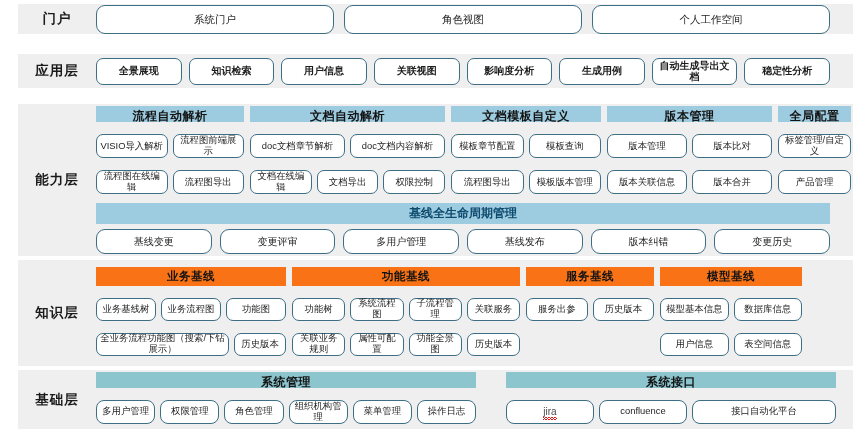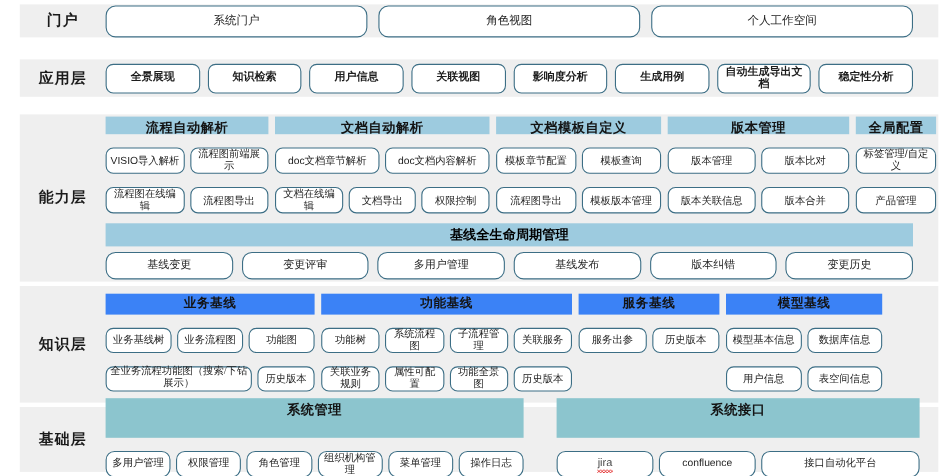--- a/index.html
+++ b/index.html
@@ -124,21 +124,21 @@
   
   .cap-g0 { flex: 0 0 148px; }
   .cap-g1 { flex: 0 0 195px; }
   .cap-g2 { flex: 0 0 150px; }
   .cap-g3 { flex: 0 0 165px; }
   .cap-g4 { flex: 0 0 73px; }
 
   .baseline-block { margin-top: 5px; }
   .baseline-head {
     background: #9dcbdf;
-    color: #000000;
+    color: #0c4a6e;
     font-size: 12px;
     font-weight: bold;
     text-align: center;
     height: 21px;
     line-height: 21px;
     margin-bottom: 5px;
     user-select: none;
   }
   .baseline-row { display: flex; gap: 8px; }
   .baseline-row .pill {
@@ -149,42 +149,42 @@
   }
 
   
   #layer-know { top: 260px; height: 106px; }
   .know-groups {
     display: flex;
     gap: 6px;
     align-items: flex-start;
   }
   .know-groups .grp-head {
-    background: #3b82f6;
+    background: #f97316;
     height: 19px;
     line-height: 19px;
     font-size: 11.5px;
     font-family: Liberation Serif, serif;
   }
   .know-g0 { flex: 0 0 190px; }
   .know-g1 { flex: 0 0 228px; }
   .know-g2 { flex: 0 0 128px; }
   .know-g3 { flex: 0 0 142px; }
   .know-groups .grp-row .pill { height: 23px; }
 
   
   #layer-base { top: 370px; height: 59px; }
   .base-groups {
     display: flex;
     gap: 30px;
     align-items: flex-start;
   }
   .base-groups .grp-head {
     background: #8cc5ce;
-    height: 36px;
+    height: 16px;
     line-height: 20px;
     font-size: 12px;
   }
   .base-g0 { flex: 0 0 380px; }
   .base-g1 { flex: 0 0 330px; }
   .base-groups .grp-row .pill { height: 24px; border-radius: 8px; }
 
   
   .misspelled {
     position: relative;
@@ -323,21 +323,21 @@
       <div class="know-groups">
 
         <div class="grp know-g0">
           <div class="grp-head">业务基线</div>
           <div class="grp-row">
             <div class="pill">业务基线树</div>
             <div class="pill">业务流程图</div>
             <div class="pill">功能图</div>
           </div>
           <div class="grp-row">
-            <div class="pill" style="flex:1 1 0;font-family:Liberation Serif, serif;">全业务流程功能图（搜索/下钻展示）</div>
+            <div class="pill" style="flex:1 1 0;">全业务流程功能图（搜索/下钻展示）</div>
             <div class="pill" style="flex:0 0 52px;">历史版本</div>
           </div>
         </div>
 
         <div class="grp know-g1">
           <div class="grp-head">功能基线</div>
           <div class="grp-row">
             <div class="pill">功能树</div>
             <div class="pill">系统流程图</div>
             <div class="pill">子流程管理</div>

